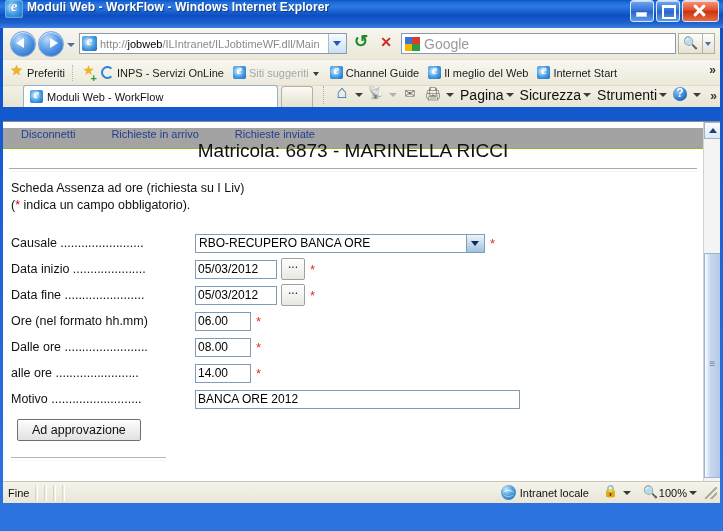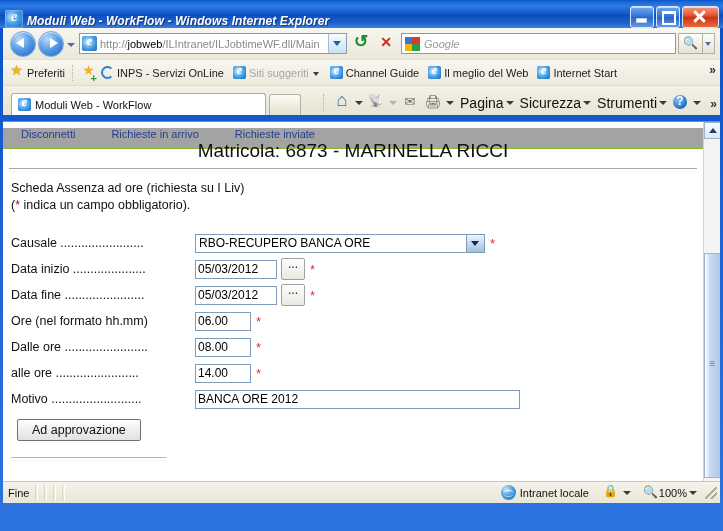--- a/index.html
+++ b/index.html
@@ -23,22 +23,21 @@
     box-sizing: border-box;
   }
 
   
   .titlebar {
     position: absolute;
     left: 0; top: 0;
     width: 723px; height: 28px;
     background: linear-gradient(to bottom, #0A55C8 0%, #1D6AD8 8%, #2E7BE6 22%, #0C4FC2 55%, #1C5FCB 80%, #3A7FE0 100%);
     display: flex;
-    align-items: flex-end;
-    font-style: italic;
+    align-items: flex-start;
   }
   .title-icon {
     width: 18px; height: 18px;
     margin-left: 5px; margin-right: 4px;
     background: radial-gradient(circle at 40% 40%, #eaf4ff 0%, #3f9de8 45%, #1062b8 100%);
     border-radius: 3px;
     position: relative;
     flex: 0 0 auto;
     box-shadow: inset 0 0 2px #fff;
   }
@@ -186,21 +185,21 @@
   }
   .g-logo {
     width: 15px; height: 14px; margin: 0 4px 0 3px; flex: 0 0 auto;
     position: relative; overflow: hidden;
   }
   .g-logo i { position: absolute; display:block; }
   .g1 { left:0; top:0; width:7px; height:7px; background:#3b73d6; }
   .g2 { left:7px; top:0; width:8px; height:7px; background:#d93a2b; }
   .g3 { left:0; top:7px; width:7px; height:7px; background:#f2b600; }
   .g4 { left:7px; top:7px; width:8px; height:7px; background:#2e9b42; }
-  .search-ph { font-size: 11px; color: #9a9a9a; flex: 1 1 auto; font-style: italic; }
+  .search-ph { font-size: 14px; color: #9a9a9a; flex: 1 1 auto; }
   .search-go {
     width: 24px; height: 21px; flex: 0 0 auto; position: relative;
     background: linear-gradient(to bottom,#fdfdfb,#e6e3d4);
     border: 1px solid #b3b0a0; border-right: none; box-sizing: border-box;
   }
   .search-go:after {
     content: "\1F50D"; position: absolute; left: 0; top: 2px; width: 24px;
     text-align: center; font-size: 12px; color: #1d5fa8;
   }
   .search-drop {
@@ -273,24 +272,24 @@
     border-left: 3px solid transparent; border-right: 3px solid transparent;
     border-top: 4px solid #3a3a3a;
   }
   .chev-right {
     position: absolute; right: 4px; top: 3px;
     font-size: 12px; font-weight: bold; color: #333;
   }
 
   
   .tab-row {
-    height: 30px; display: flex; align-items: flex-end;
+    height: 22px; display: flex; align-items: flex-end;
     background: linear-gradient(to bottom,#f3f1e6,#e7e4d4);
     border-top: 1px solid #dedbcc;
-    padding-left: 8px; box-sizing: border-box;
+    padding-left: 20px; box-sizing: border-box;
     position: relative;
   }
   .tab {
     height: 22px; min-width: 255px;
     background: #ffffff;
     border: 1px solid #9ab0c4; border-bottom: none;
     border-radius: 3px 3px 0 0;
     display: flex; align-items: center; gap: 4px;
     padding: 0 6px; box-sizing: border-box;
     flex: 0 0 auto;

